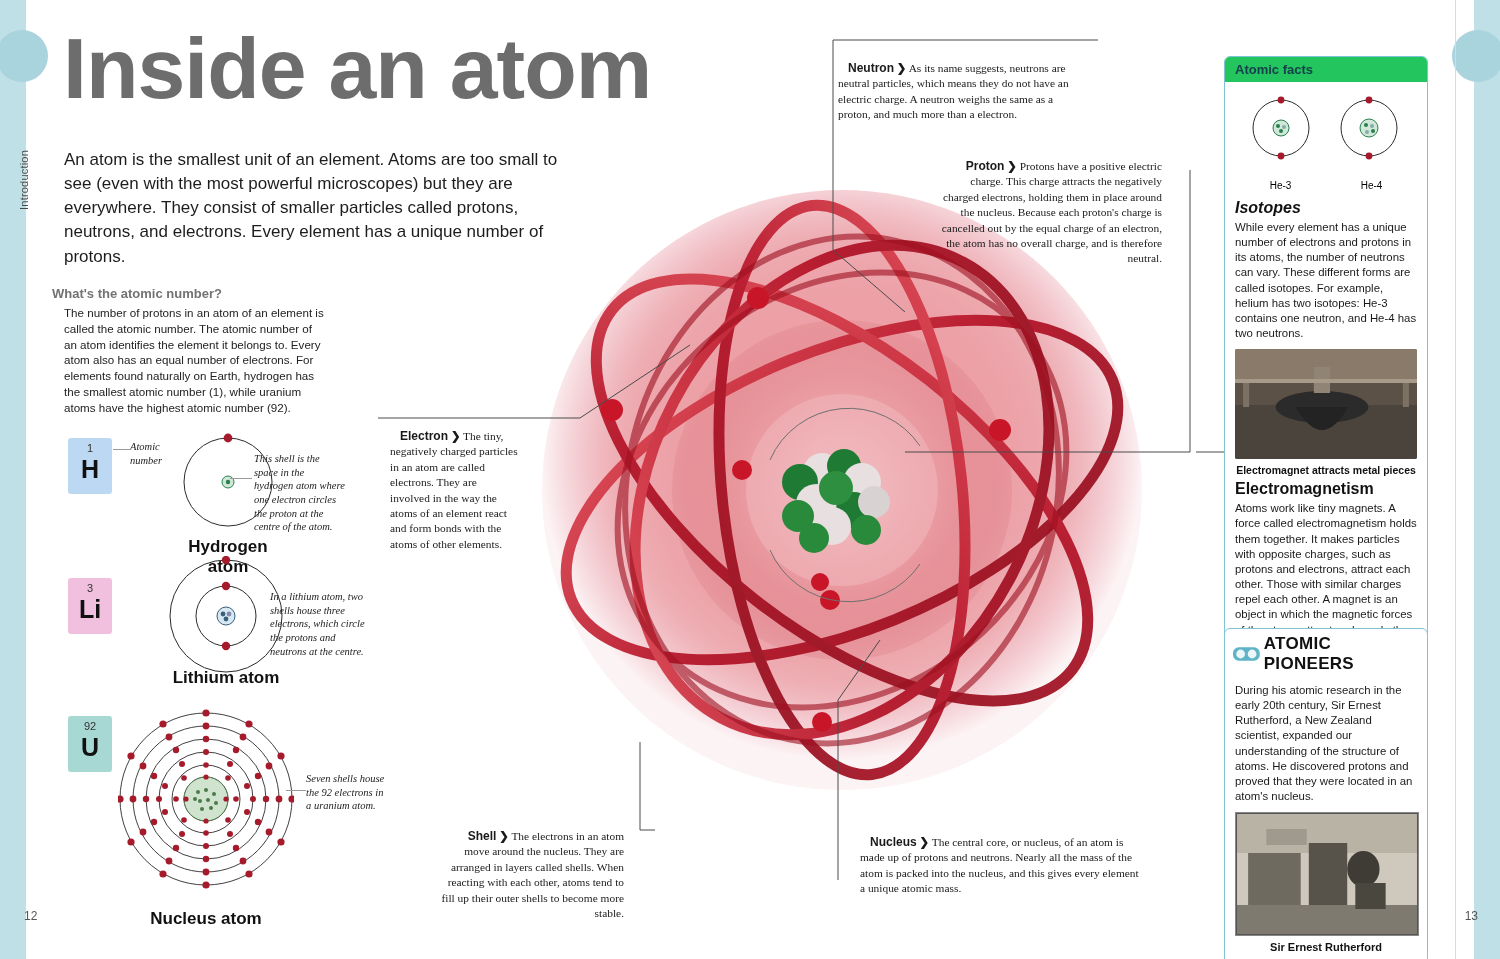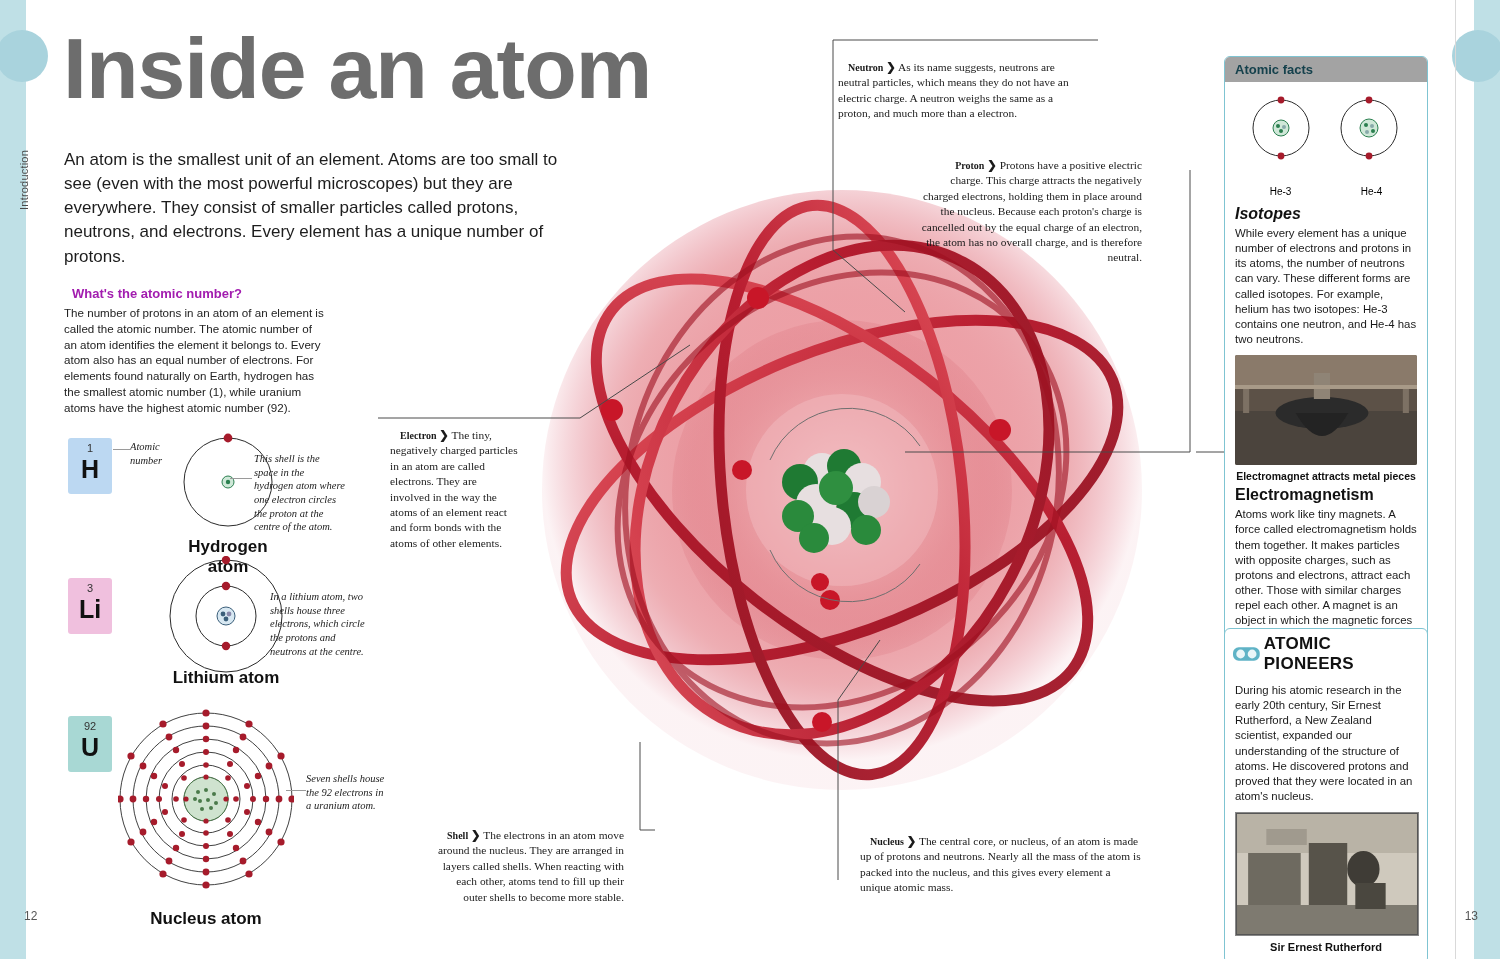--- a/index.html
+++ b/index.html
@@ -44,50 +44,50 @@
     font-size:86px;line-height:.95;
     font-weight:bold;color:#6d6d6d;
     letter-spacing:-1px;
   }
   .intro{
     position:absolute;left:64px;top:148px;width:520px;
     font-size:17px;line-height:1.42;color:#1d1d1d;
   }
 
   
-  .an-title{position:absolute;left:72px;top:286px;font-size:13px;font-weight:bold;color:#a21caf;}
+  .an-title{position:absolute;left:52px;top:286px;font-size:13px;font-weight:bold;color:#737373;}
   .an-body{position:absolute;left:64px;top:305px;width:262px;font-size:11.6px;line-height:1.36;color:#222;}
 
   .elbox{position:absolute;width:44px;height:56px;border-radius:3px;text-align:center;}
   .elbox .num{font-size:11px;color:#333;margin-top:4px;}
   .elbox .sym{font-size:25px;font-weight:bold;color:#111;line-height:1;margin-top:3px;}
   .elbox.h{left:68px;top:438px;background:#bcd8f2;}
   .elbox.li{left:68px;top:578px;background:#f0c0de;}
   .elbox.u{left:68px;top:716px;background:#a8d8d4;}
 
   .cap-italic{position:absolute;font-size:10.5px;line-height:1.3;color:#222;font-style:italic;font-family:"Liberation Serif",serif;}
   .atom-caption{position:absolute;font-size:17px;font-weight:bold;color:#111;text-align:center;}
 
   .leader{position:absolute;background:#9a9a9a;}
 
   
   .diagram{position:absolute;}
 
   
   .callout{position:absolute;font-size:11.4px;line-height:1.35;color:#1a1a1a;font-family:"Liberation Serif",serif;}
-  .callout b{font-family:Liberation Serif, serif;font-size:10px;padding-left:10px;}
+  .callout b{font-family:Liberation Sans, sans-serif;font-size:12px;padding-left:10px;}
   .callout .arrow{font-weight:bold;}
   .callout.right-align{text-align:right;}
 
   
   .panel{
     position:absolute;border:1px solid #7fc4d2;border-radius:6px;background:#ffffff;
   }
   .panel-head{
-    background:#a3a3a3;border-radius:5px 5px 0 0;
+    background:#22c55e;border-radius:5px 5px 0 0;
     font-size:13px;font-weight:bold;color:#15414c;padding:5px 10px;
   }
   .panel h3{margin:0;font-size:16px;color:#111;font-weight:bold;}
   .panel p{margin:3px 0 0 0;font-size:11.4px;line-height:1.33;color:#1a1a1a;}
   .panel .body{padding:8px 10px 10px 10px;}
   .photo{width:100%;height:110px;border-radius:2px;display:block;}
   .photo-cap{font-size:10.5px;font-weight:bold;color:#111;text-align:center;margin:5px 0 4px 0;}
   .pioneer-title{font-size:17px;font-weight:bold;color:#111;letter-spacing:.3px;}
   .pio-photo{width:100%;height:122px;display:block;border:1px solid #888;}
   .pio-cap{font-size:11px;font-weight:bold;text-align:center;margin-top:5px;color:#111;}
@@ -323,21 +323,21 @@
       <path d="M1196 452 L1224 452"></path>
     </g>
   </svg>
 
   <div class="callout" style="left:838px;top:60px;width:236px;">
     <b>Neutron</b>
     <span class="arrow">❯</span>
     <span>As its name suggests, neutrons are neutral particles, which means they do not have an electric charge. A neutron weighs the same as a proton, and much more than a electron.</span>
   </div>
 
-  <div class="callout right-align" style="left:916px;top:158px;width:226px;">
+  <div class="callout right-align" style="left:936px;top:158px;width:226px;">
     <b>Proton</b>
     <span class="arrow">❯</span>
     <span>Protons have a positive electric charge. This charge attracts the negatively charged electrons, holding them in place around the nucleus. Because each proton's charge is cancelled out by the equal charge of an electron, the atom has no overall charge, and is therefore neutral.</span>
   </div>
 
   <div class="callout" style="left:390px;top:428px;width:128px;">
     <b>Electron</b>
     <span class="arrow">❯</span>
     <span>The tiny, negatively charged particles in an atom are called electrons. They are involved in the way the atoms of an element react and form bonds with the atoms of other elements.</span>
   </div>
@@ -367,21 +367,21 @@
         <circle cx="46" cy="66" r="3.4" fill="#a61b2b"></circle>
         <circle cx="134" cy="38" r="28" fill="none" stroke="#2b2b2b" stroke-width="1"></circle>
         <circle cx="134" cy="38" r="9" fill="#cfe8d8" stroke="#2a7f4f" stroke-width="1"></circle>
         <circle cx="131" cy="35" r="2" fill="#2a7f4f"></circle>
           <circle cx="137" cy="36" r="2" fill="#8aa"></circle>
         <circle cx="132" cy="42" r="2" fill="#8aa"></circle>
           <circle cx="138" cy="41" r="2" fill="#2a7f4f"></circle>
         <circle cx="134" cy="10" r="3.4" fill="#a61b2b"></circle>
         <circle cx="134" cy="66" r="3.4" fill="#a61b2b"></circle>
       </svg>
-      <div style="display:flex;justify-content:space-around;margin-top:6px;">
+      <div style="display:flex;justify-content:space-around;margin-top:0;">
         <span style="font-size:10px;">He-3</span>
         <span style="font-size:10px;">He-4</span>
       </div>
       <h3 style="margin-top:8px;font-style:italic;">Isotopes</h3>
       <p>While every element has a unique number of electrons and protons in its atoms, the number of neutrons can vary. These different forms are called isotopes. For example, helium has two isotopes: He-3 contains one neutron, and He-4 has two neutrons.</p>
 
       <svg class="photo" style="margin-top:8px;" viewBox="0 0 180 110" preserveAspectRatio="none">
         <rect width="180" height="110" fill="#6f6257"></rect>
         <rect y="0" width="180" height="34" fill="#8a7a6a"></rect>
         <rect y="34" width="180" height="22" fill="#5c5147"></rect>

